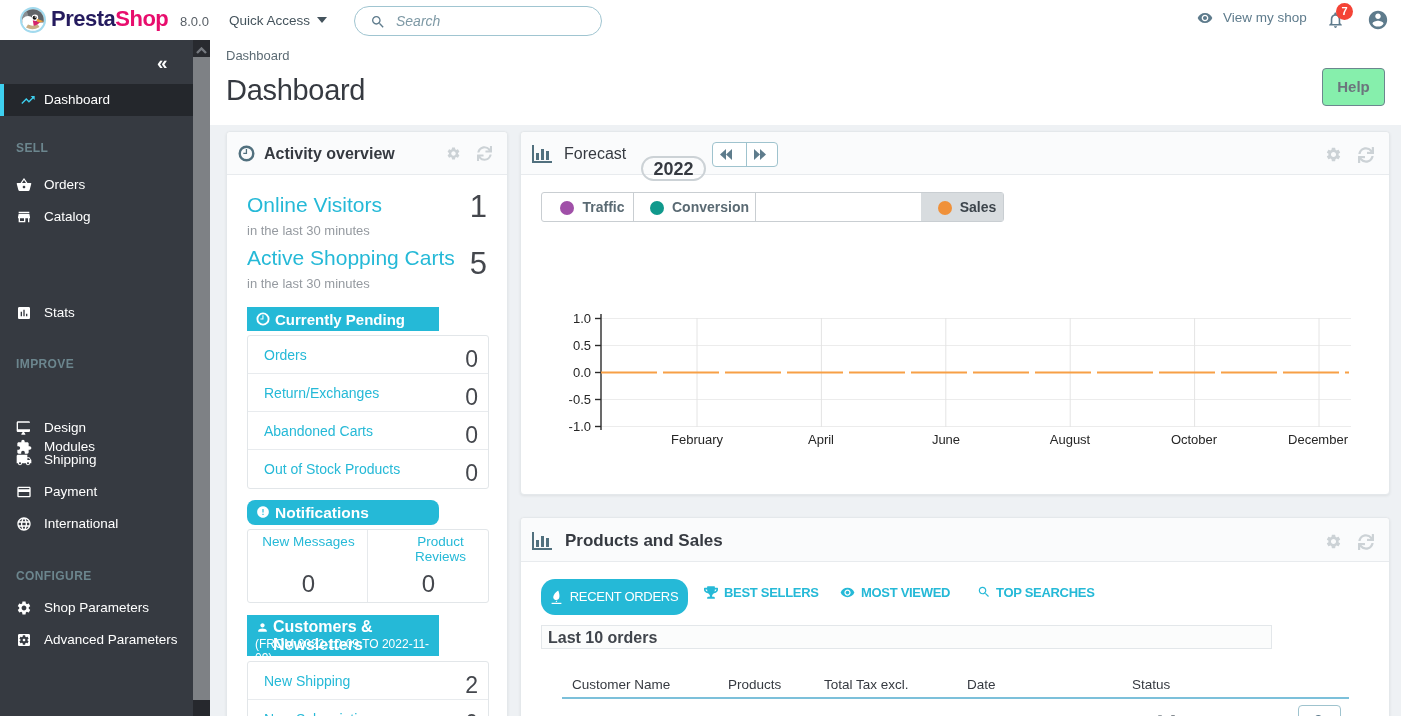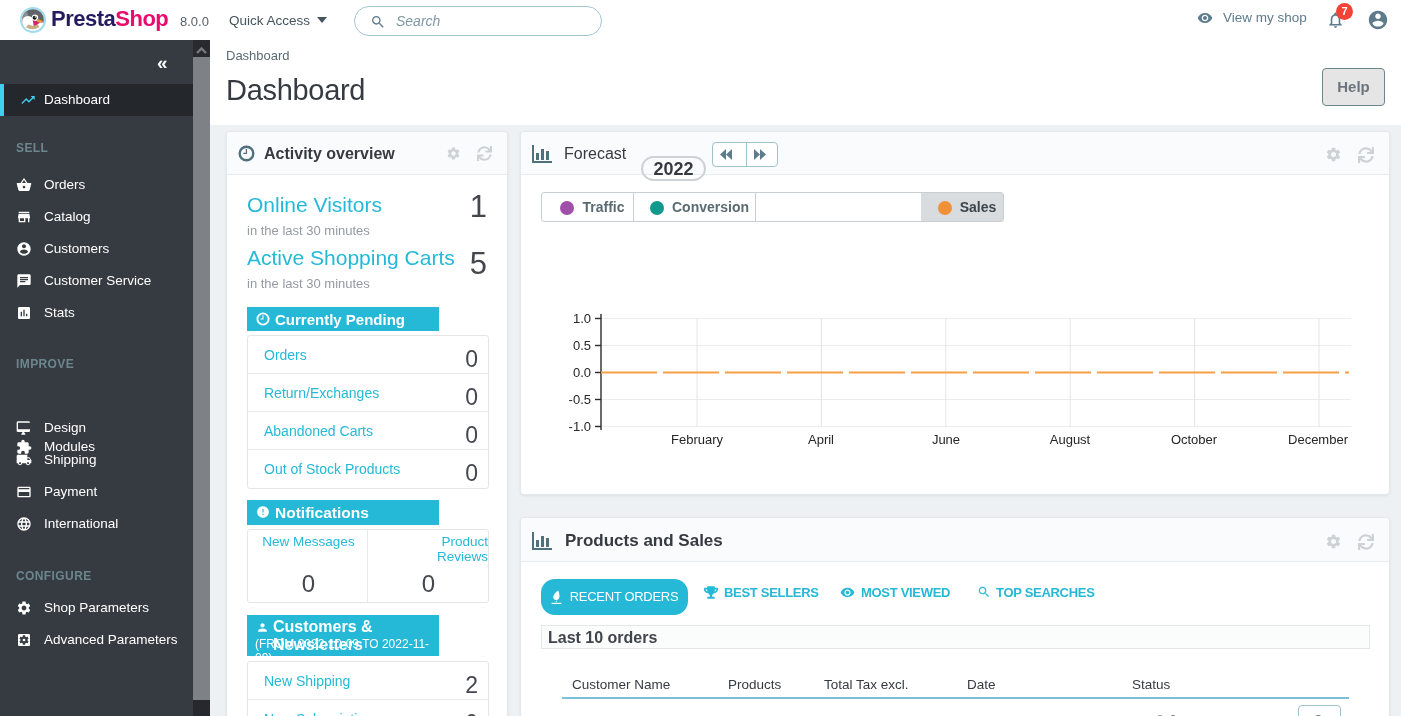--- a/index.html
+++ b/index.html
@@ -40,21 +40,21 @@
 #sbar { position:absolute; left:193px; top:40px; width:17px; height:676px; background:#7e8185; }
 #sbar .btn-top { position:absolute; left:0; top:0; width:17px; height:17px; background:#282a2f; text-align:center; }
 #sbar .btn-bot { position:absolute; left:0; top:660px; width:17px; height:16px; background:#26282d; }
 
 
 #pagehead { position:absolute; left:210px; top:40px; width:1191px; height:85px; background:#fff; }
 #crumb { position:absolute; left:16px; top:8px; font-size:13px; color:#5c6b74; }
 #ptitle { position:absolute; left:16px; top:34px; font-size:29px; letter-spacing:-0.3px; color:#363a41; }
 #btn-demo { position:absolute; left:954px; top:28px; width:141px; height:38px; background:#25b9d7; border-radius:4px; color:#fff; font-size:15px; font-weight:bold; text-align:center; line-height:38px; }
 #btn-demo svg { vertical-align:-4px; margin-right:8px; }
-#btn-help { position:absolute; left:1112px; top:28px; width:63px; height:38px; background:#e5e5e5; border:1px solid #6c868e; border-radius:4px; color:#6c757d; font-size:15px; font-weight:bold; text-align:center; line-height:36px; }
+#btn-help { position:absolute; left:1112px; top:28px; width:63px; height:38px; background:#86efac; border:1px solid #6c868e; border-radius:4px; color:#6c757d; font-size:15px; font-weight:bold; text-align:center; line-height:36px; }
 #content { position:absolute; left:210px; top:125px; width:1191px; height:591px; background:#eef1f4; }
 
 
 .panel { position:absolute; background:#fff; border:1px solid #e4e8eb; border-radius:4px; box-shadow:0 1px 3px rgba(0,0,0,0.07); }
 .phead { position:absolute; left:0; top:0; right:0; height:43px; background:#fafbfc; border-bottom:1px solid #e8ebee; border-radius:4px 4px 0 0; }
 .ptools { position:absolute; top:14px; right:15px; }
 .ptools svg { margin-left:12px; }
 
 
 #p-act { left:226px; top:131px; width:282px; height:600px; }
@@ -83,21 +83,21 @@
 .tab .dot { display:inline-block; width:14px; height:14px; border-radius:50%; margin-right:8px; vertical-align:-3px; }
 #tab4 { background:#d8dcdf; border-right:none; color:#3c444b; }
 
 
 #p-ps { left:520px; top:517px; width:870px; height:260px; }
 #p-ps .phead { height:44px; }
 #p-ps .title { position:absolute; left:44px; top:13px; font-size:17px; font-weight:bold; color:#363a41; }
 #p-ps .cicon { position:absolute; left:10px; top:13px; }
 .pstab { position:absolute; top:67px; font-size:13px; font-weight:bold; color:#25b9d7; letter-spacing:-0.3px; white-space:nowrap; }
 #pst1 { position:absolute; left:20px; top:61px; width:147px; height:36px; background:#25b9d7; border-radius:14px; color:#fff; line-height:36px; text-align:center; white-space:nowrap; font-size:13px; font-weight:normal; letter-spacing:-0.3px; }
-#lastorders { position:absolute; left:20px; top:107px; width:829px; height:24px; background:#fbfcfc; border:1px solid #e3e7ea; }
+#lastorders { position:absolute; left:20px; top:107px; width:731px; height:24px; background:#fbfcfc; border:1px solid #e3e7ea; }
 #lastorders span { position:absolute; left:6px; top:3px; font-size:16px; font-weight:bold; color:#40454c; }
 .th { position:absolute; top:159px; font-size:13.5px; color:#363a41; }
 #thline { position:absolute; left:41px; top:179px; width:787px; height:2px; background:#7cc0da; }
 </style>
 </head>
 <body>
 <div id="app">
 
   <div id="topbar">
     <svg id="logo" width="26" height="26" viewBox="0 0 26 26">
@@ -155,32 +155,20 @@
           <path fill="#fff" d="M17.21 9l-4.38-6.56c-.19-.28-.51-.42-.83-.42-.32 0-.64.14-.83.43L6.79 9H2c-.55 0-1 .45-1 1 0 .09.01.18.04.27l2.54 9.27c.23.84 1 1.46 1.92 1.46h13c.92 0 1.69-.62 1.93-1.46l2.54-9.27L23 10c0-.55-.45-1-1-1h-4.79zM9 9l3-4.4L15 9H9zm3 8c-1.1 0-2-.9-2-2s.9-2 2-2 2 .9 2 2-.9 2-2 2z"></path>
         </svg>
       <span class="lbl">Orders</span>
     </div>
     <div class="navitem" style="top:161px;">
       <svg class="ico" width="16" height="16" viewBox="0 0 24 24">
           <path fill="#fff" d="M20 4H4v2h16V4zm1 10v-2l-1-5H4l-1 5v2h1v6h10v-6h4v6h2v-6h1zm-9 4H6v-4h6v4z"></path>
         </svg>
       <span class="lbl">Catalog</span>
     </div>
-    <div class="navitem" style="top:193px;">
-      <svg class="ico" width="16" height="16" viewBox="0 0 24 24">
-          <path fill="#fff" d="M12 2C6.48 2 2 6.48 2 12s4.48 10 10 10 10-4.48 10-10S17.52 2 12 2zm0 3c1.66 0 3 1.34 3 3s-1.34 3-3 3-3-1.34-3-3 1.34-3 3-3zm0 14.2c-2.5 0-4.71-1.28-6-3.22.03-1.99 4-3.08 6-3.08 1.99 0 5.97 1.09 6 3.08-1.29 1.94-3.5 3.22-6 3.22z"></path>
-        </svg>
-      <span class="lbl">Customers</span>
-    </div>
-    <div class="navitem" style="top:225px;">
-      <svg class="ico" width="16" height="16" viewBox="0 0 24 24">
-          <path fill="#fff" d="M20 2H4c-1.1 0-1.99.9-1.99 2L2 22l4-4h14c1.1 0 2-.9 2-2V4c0-1.1-.9-2-2-2zM6 9h12v2H6V9zm8 5H6v-2h8v2zm4-6H6V6h12v2z"></path>
-        </svg>
-      <span class="lbl">Customer Service</span>
-    </div>
     <div class="navitem" style="top:257px;">
       <svg class="ico" width="16" height="16" viewBox="0 0 24 24">
           <path fill="#fff" d="M19 3H5c-1.1 0-2 .9-2 2v14c0 1.1.9 2 2 2h14c1.1 0 2-.9 2-2V5c0-1.1-.9-2-2-2zM9 17H7v-7h2v7zm4 0h-2V7h2v10zm4 0h-2v-4h2v4z"></path>
         </svg>
       <span class="lbl">Stats</span>
     </div>
     <div class="navhead" style="top:317px;">IMPROVE</div>
     <div class="navitem" style="top:356px;margin-top:35px;">
       <svg class="ico" width="16" height="16" viewBox="0 0 24 24">
           <path fill="#fff" d="M20.5 11H19V7c0-1.1-.9-2-2-2h-4V3.5C13 2.12 11.88 1 10.5 1S8 2.12 8 3.5V5H4c-1.1 0-1.99.9-1.99 2v3.8H3.5c1.49 0 2.7 1.21 2.7 2.7s-1.21 2.7-2.7 2.7H2V20c0 1.1.9 2 2 2h3.8v-1.5c0-1.49 1.21-2.7 2.7-2.7 1.49 0 2.7 1.21 2.7 2.7V22H17c1.1 0 2-.9 2-2v-4h1.5c1.38 0 2.5-1.12 2.5-2.5S21.88 11 20.5 11z"></path>
@@ -283,30 +271,30 @@
       <div class="prow">
           <span class="lnk">Abandoned Carts</span>
           <span class="num">0</span>
         </div>
       <div class="prow">
           <span class="lnk">Out of Stock Products</span>
           <span class="num">0</span>
         </div>
     </div>
 
-    <div class="banner" style="top:368px; height:25px;">
+    <div class="banner" style="top:368px; height:25px;border-radius:8px;">
       <svg style="position:absolute;left:9px;top:5px;" width="14" height="14" viewBox="0 0 24 24">
           <path fill="#fff" d="M12 2C6.48 2 2 6.48 2 12s4.48 10 10 10 10-4.48 10-10S17.52 2 12 2zm1 15h-2v-2h2v2zm0-4h-2V7h2v6z"></path>
         </svg>
       <span class="bt" style="position:absolute;left:28px;top:4px;font-size:15.5px;">Notifications</span>
     </div>
     <div class="plist" style="top:397px; height:74px;">
       <div style="position:absolute;left:0;top:0;width:120px;height:72px;border-right:1px solid #e6e9ec;"></div>
       <div style="position:absolute;left:0;top:4px;width:121px;text-align:center;font-size:13.5px;color:#25b9d7;">New Messages</div>
-      <div style="position:absolute;left:121px;top:4px;width:119px;text-align:right;font-size:13.5px;color:#25b9d7;padding-left:24px;">Product Reviews</div>
+      <div style="position:absolute;left:121px;top:4px;width:119px;text-align:center;font-size:13.5px;color:#25b9d7;padding-left:24px;">Product Reviews</div>
       <div style="position:absolute;left:0;top:40px;width:121px;text-align:center;font-size:24px;color:#44474d;">0</div>
       <div style="position:absolute;left:121px;top:40px;width:119px;text-align:center;font-size:24px;color:#44474d;">0</div>
     </div>
 
     <div class="banner" style="top:483px; height:41px;">
       <svg style="position:absolute;left:9px;top:6px;" width="13" height="13" viewBox="0 0 24 24">
           <path fill="#fff" d="M12 12c2.21 0 4-1.79 4-4s-1.79-4-4-4-4 1.79-4 4 1.79 4 4 4zm0 2c-2.67 0-8 1.34-8 4v2h16v-2c0-2.66-5.33-4-8-4z"></path>
         </svg>
       <span class="bt" style="position:absolute;left:26px;top:3px;font-size:16px;">Customers &amp; Newsletters</span>
       <span style="position:absolute;left:8px;top:22px;font-size:12px;">(FROM 2022-10-09 TO 2022-11-09)</span>

